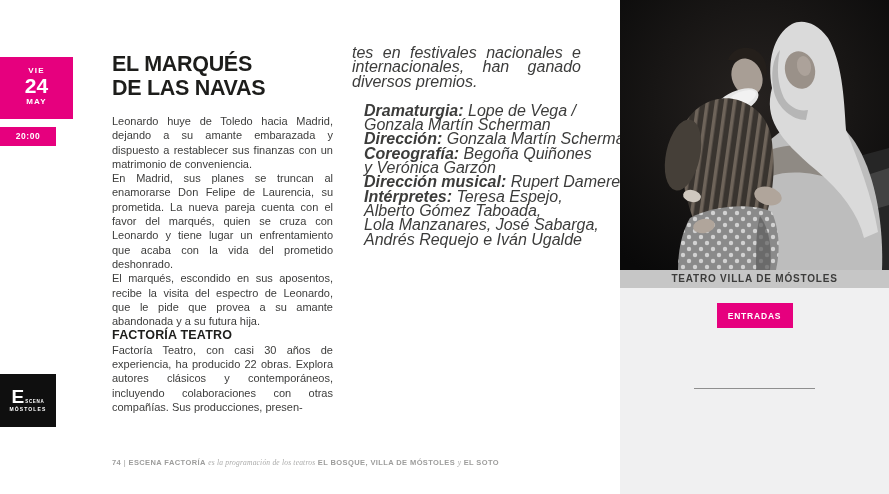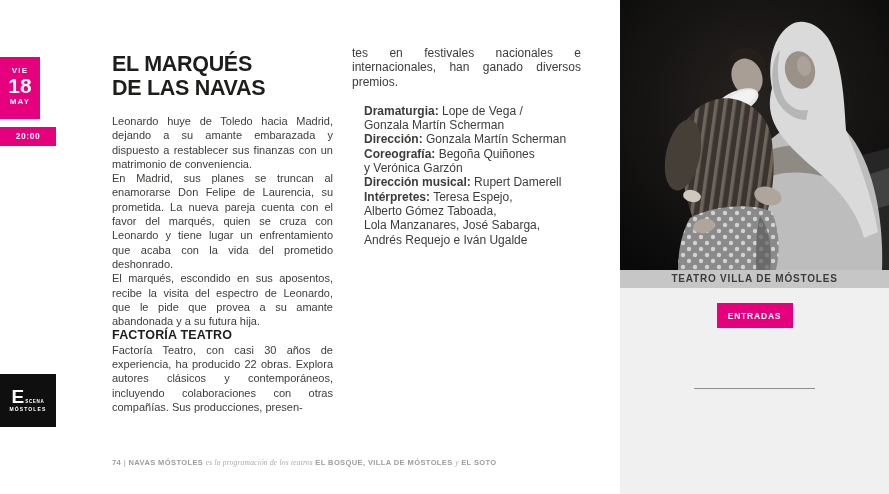--- a/index.html
+++ b/index.html
@@ -2,42 +2,42 @@
 <html lang="es"><head>
 <meta charset="utf-8">
 <style>
   :root{ --pink:#e6007e; --ink:#3c3c3b; --dark:#1d1d1b; }
   *{ box-sizing:border-box; }
   html,body{ margin:0; padding:0; background:#fff; }
   body{ font-family:"Liberation Sans", sans-serif; }
   .page{ position:relative; width:889px; height:494px; background:#fff; overflow:hidden; }
 
   
-  .date-badge{ position:absolute; left:0; top:57px; width:40px; height:62px; background:var(--pink); color:#fff; text-align:center; }
+  .date-badge{ position:absolute; left:0; top:57px; width:73px; height:62px; background:var(--pink); color:#fff; text-align:center; }
   .date-weekday{ font-size:8px; font-weight:bold; letter-spacing:1.2px; padding-top:9px; }
   .date-day{ font-size:21px; font-weight:bold; line-height:1.05; }
   .date-month{ font-size:8px; font-weight:bold; letter-spacing:1.2px; }
   .time-badge{ position:absolute; left:0; top:127px; width:56px; height:19px; background:var(--pink); color:#fff; font-size:8.5px; font-weight:bold; line-height:19px; text-align:center; letter-spacing:0.6px; }
   .logo-block{ position:absolute; left:0; top:374px; width:56px; height:53px; background:#0f0f0f; color:#fff; display:flex; flex-direction:column; align-items:center; justify-content:center; }
   .logo-top{ display:flex; align-items:flex-end; }
   .logo-e{ font-size:19px; font-weight:bold; line-height:0.8; }
   .logo-scena{ font-size:4.5px; font-weight:bold; letter-spacing:0.7px; margin-left:1px; margin-bottom:1px; }
   .logo-mostoles{ font-size:5px; font-weight:bold; letter-spacing:1.1px; margin-top:1px; }
 
   
   .tag-row{ position:absolute; left:115px; top:22px; display:flex; gap:7px; }
   .tag{ background:#ececec; color:var(--ink); font-size:7.5px; font-weight:bold; line-height:14px; padding:0 9px; letter-spacing:0.6px; white-space:nowrap; }
   .tag--meta{ font-weight:normal; }
 
   
   .show-title{ position:absolute; left:112px; top:53px; font-size:21.5px; font-weight:bold; color:var(--dark); line-height:1.1; letter-spacing:-0.3px; }
   .col-1{ position:absolute; left:112px; top:114px; width:221px; font-size:11px; line-height:14.3px; color:var(--ink); text-align:justify; }
   .col-1 p{ margin:0; }
   .company-heading{ font-size:12.5px; font-weight:bold; color:var(--dark); margin:13px 0 13px; letter-spacing:0.2px; text-align:left; }
-  .col-2{ position:absolute; left:352px; top:46px; width:229px; font-size:12px; line-height:14.3px; color:var(--ink); }
+  .col-2{ position:absolute; left:352px; top:46px; width:229px; font-size:16px; line-height:14.3px; color:var(--ink);font-style:italic; }
   .col-2 .cont{ margin:0 0 15px; text-align:justify; }
   .credit-line{ white-space:nowrap; }
   .credit-label{ font-weight:bold;padding-left:12px; }
 
   
   .footer{ position:absolute; left:112px; top:458px; font-size:7.5px; color:#9d9d9c; letter-spacing:0.4px; }
   .f-bold{ font-weight:bold; }
   .f-italic{ font-family:"Liberation Serif", serif; font-style:italic; letter-spacing:0.2px; color:#ababaa; }
 
   
@@ -47,21 +47,21 @@
   .tickets-button{ display:block; margin:15px auto 0; width:76px; height:25px; background:var(--pink); color:#fff; font-size:8.5px; font-weight:bold; letter-spacing:0.8px; border:none; text-align:center; line-height:25px; cursor:pointer; font-family:"Liberation Sans", sans-serif; }
   .panel-divider{ position:absolute; left:74px; top:388px; width:121px; border-top:1px solid #8f8f8f; }
 </style>
 </head>
 <body>
 
 <div class="page">
 
   <div class="date-badge">
     <div class="date-weekday">VIE</div>
-    <div class="date-day">18</div>
+    <div class="date-day">24</div>
     <div class="date-month">MAY</div>
   </div>
   <div class="time-badge">20:00</div>
 
   <div class="logo-block">
     <div class="logo-top">
       <span class="logo-e">E</span>
       <span class="logo-scena">SCENA</span>
     </div>
     <div class="logo-mostoles">MÓSTOLES</div>
@@ -93,21 +93,21 @@
       <div class="credit-line"><span class="credit-label">Intérpretes:</span><span> Teresa Espejo,</span></div>
       <div class="credit-line"><span class="credit-label"></span><span>Alberto Gómez Taboada,</span></div>
       <div class="credit-line"><span class="credit-label"></span><span>Lola Manzanares, José Sabarga,</span></div>
       <div class="credit-line"><span class="credit-label"></span><span>Andrés Requejo e Iván Ugalde</span></div>
     </div>
   </div>
 
   <div class="footer">
     <span class="f-bold">74</span>
     <span>|</span>
-    <span class="f-bold">NAVAS MÓSTOLES</span>
+    <span class="f-bold">ESCENA FACTORÍA</span>
     <span class="f-italic">es la programación de los teatros</span>
     <span class="f-bold">EL BOSQUE, VILLA DE MÓSTOLES</span>
     <span class="f-italic">y</span>
     <span class="f-bold">EL SOTO</span>
   </div>
 
   <div class="venue-panel">
     <svg class="photo" viewBox="0 0 269 270" xmlns="http://www.w3.org/2000/svg" role="img">
       <defs>
         <radialGradient id="glow" cx="50%" cy="38%" r="75%">

